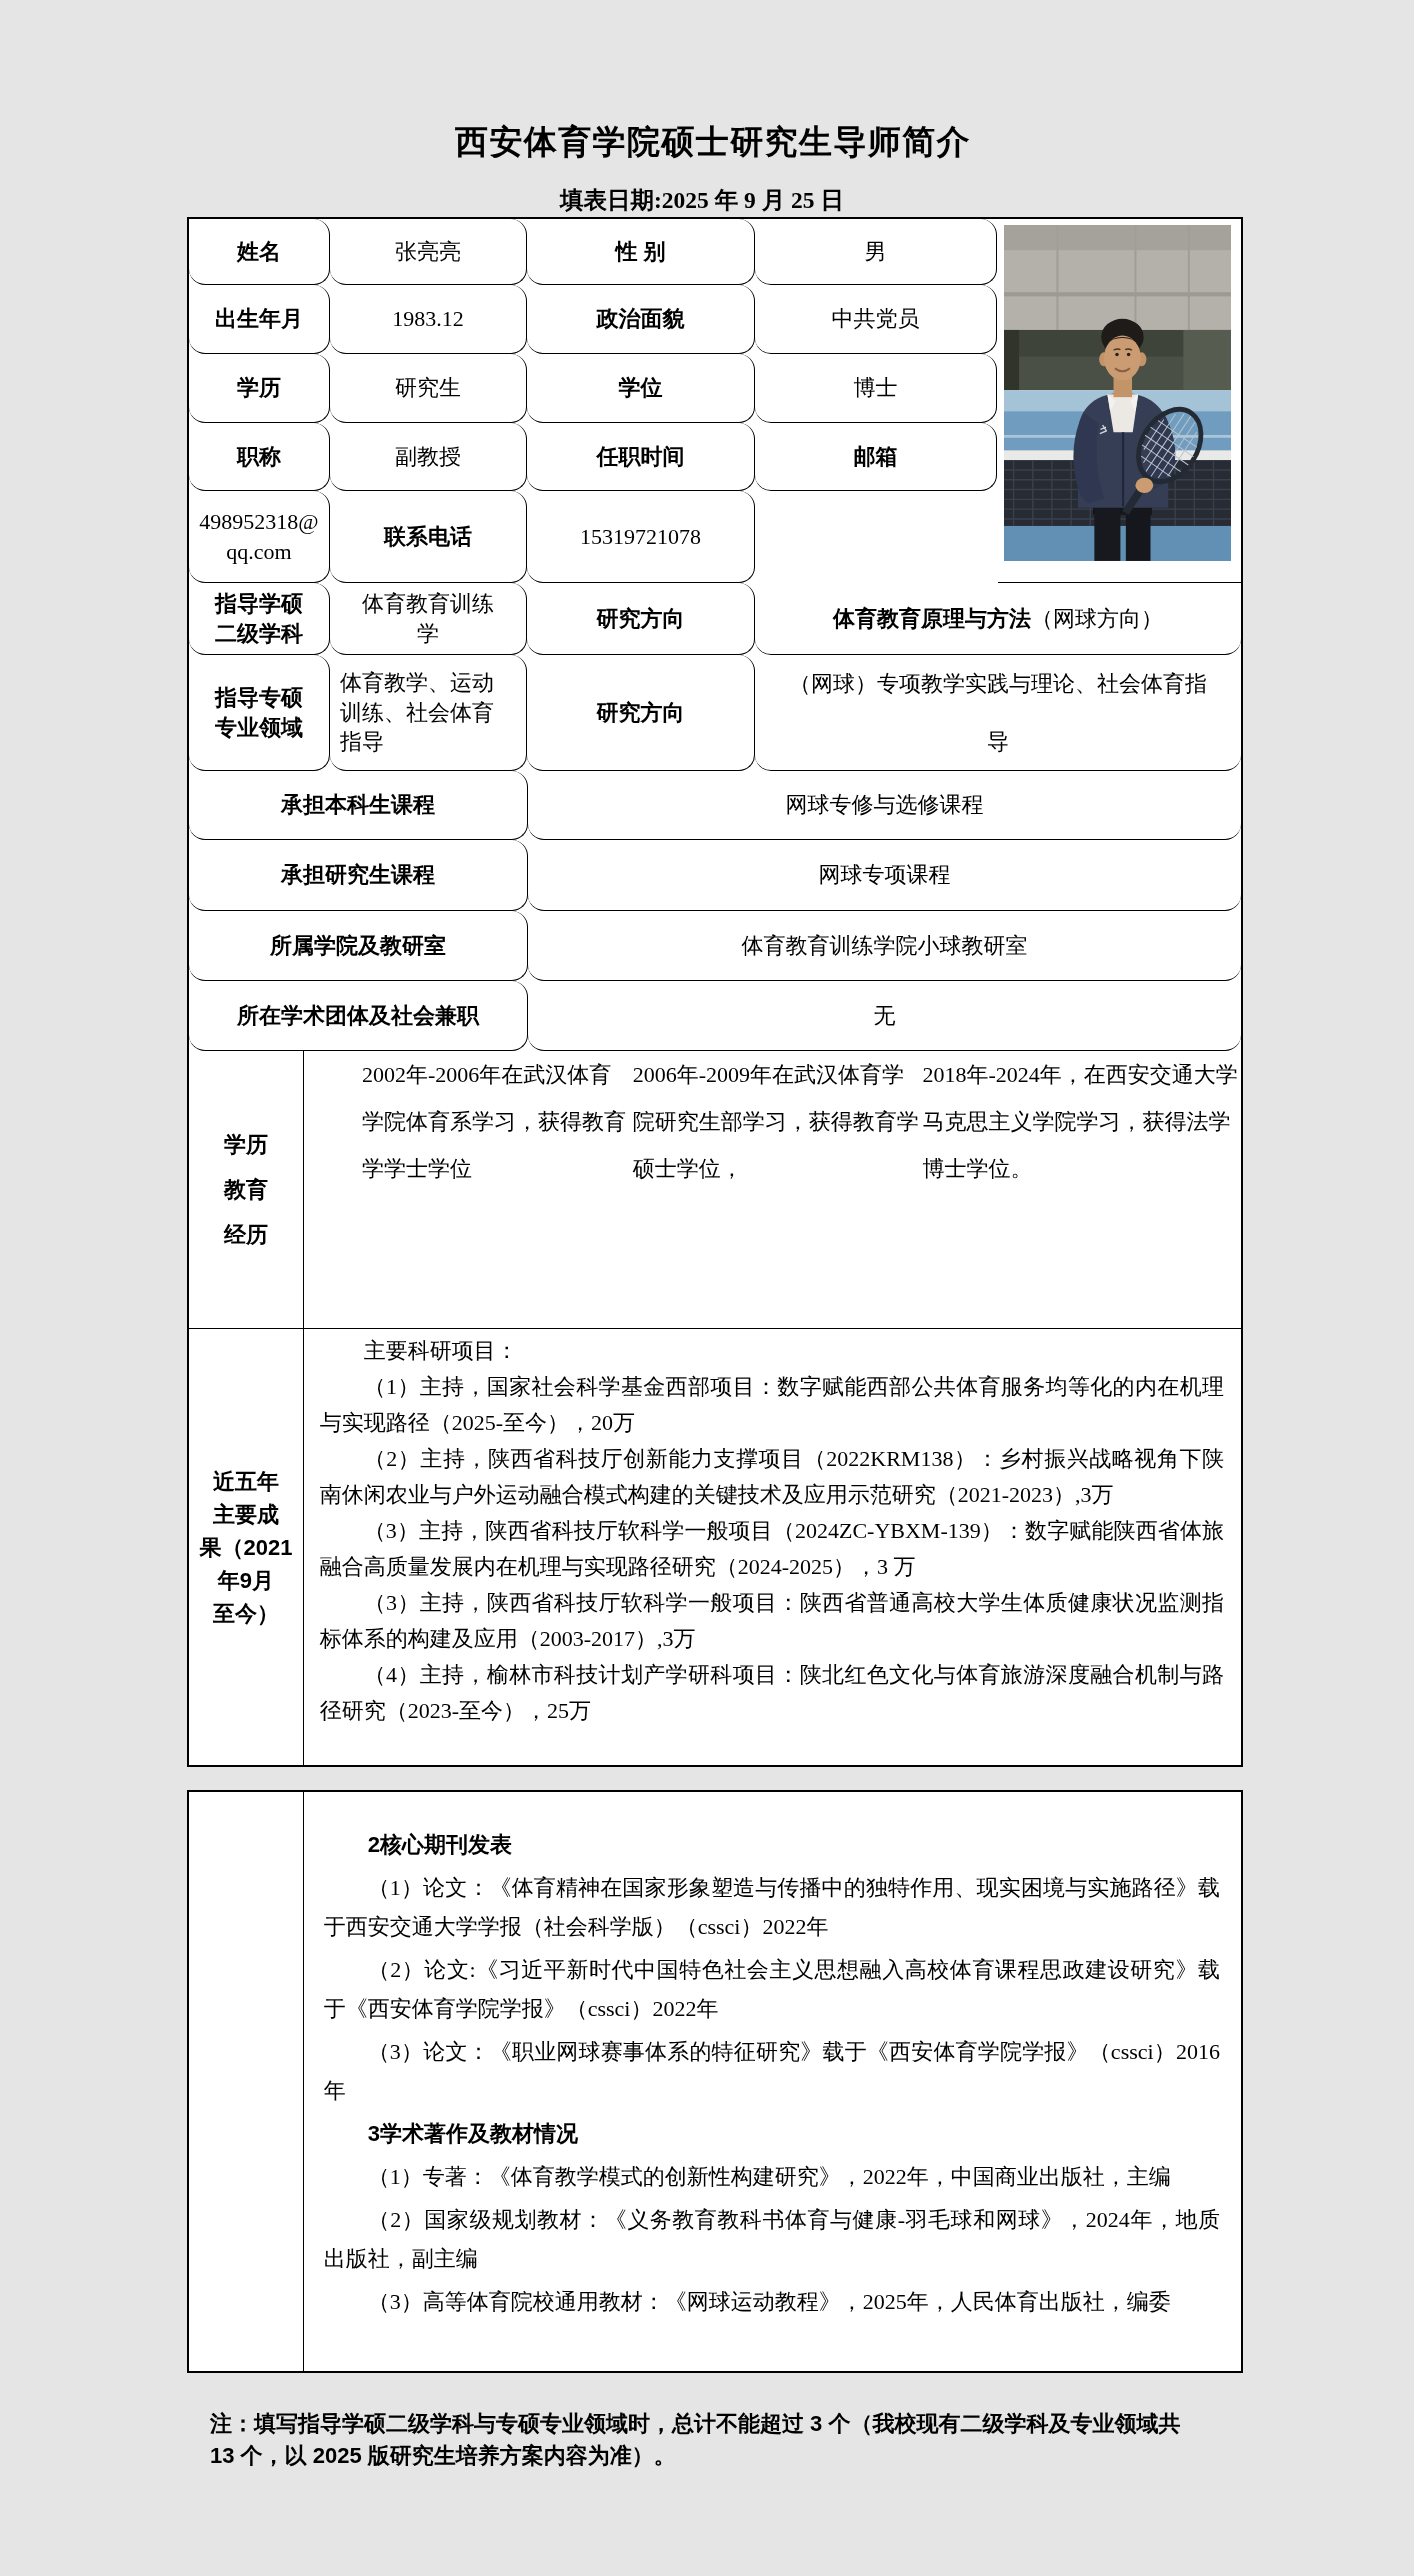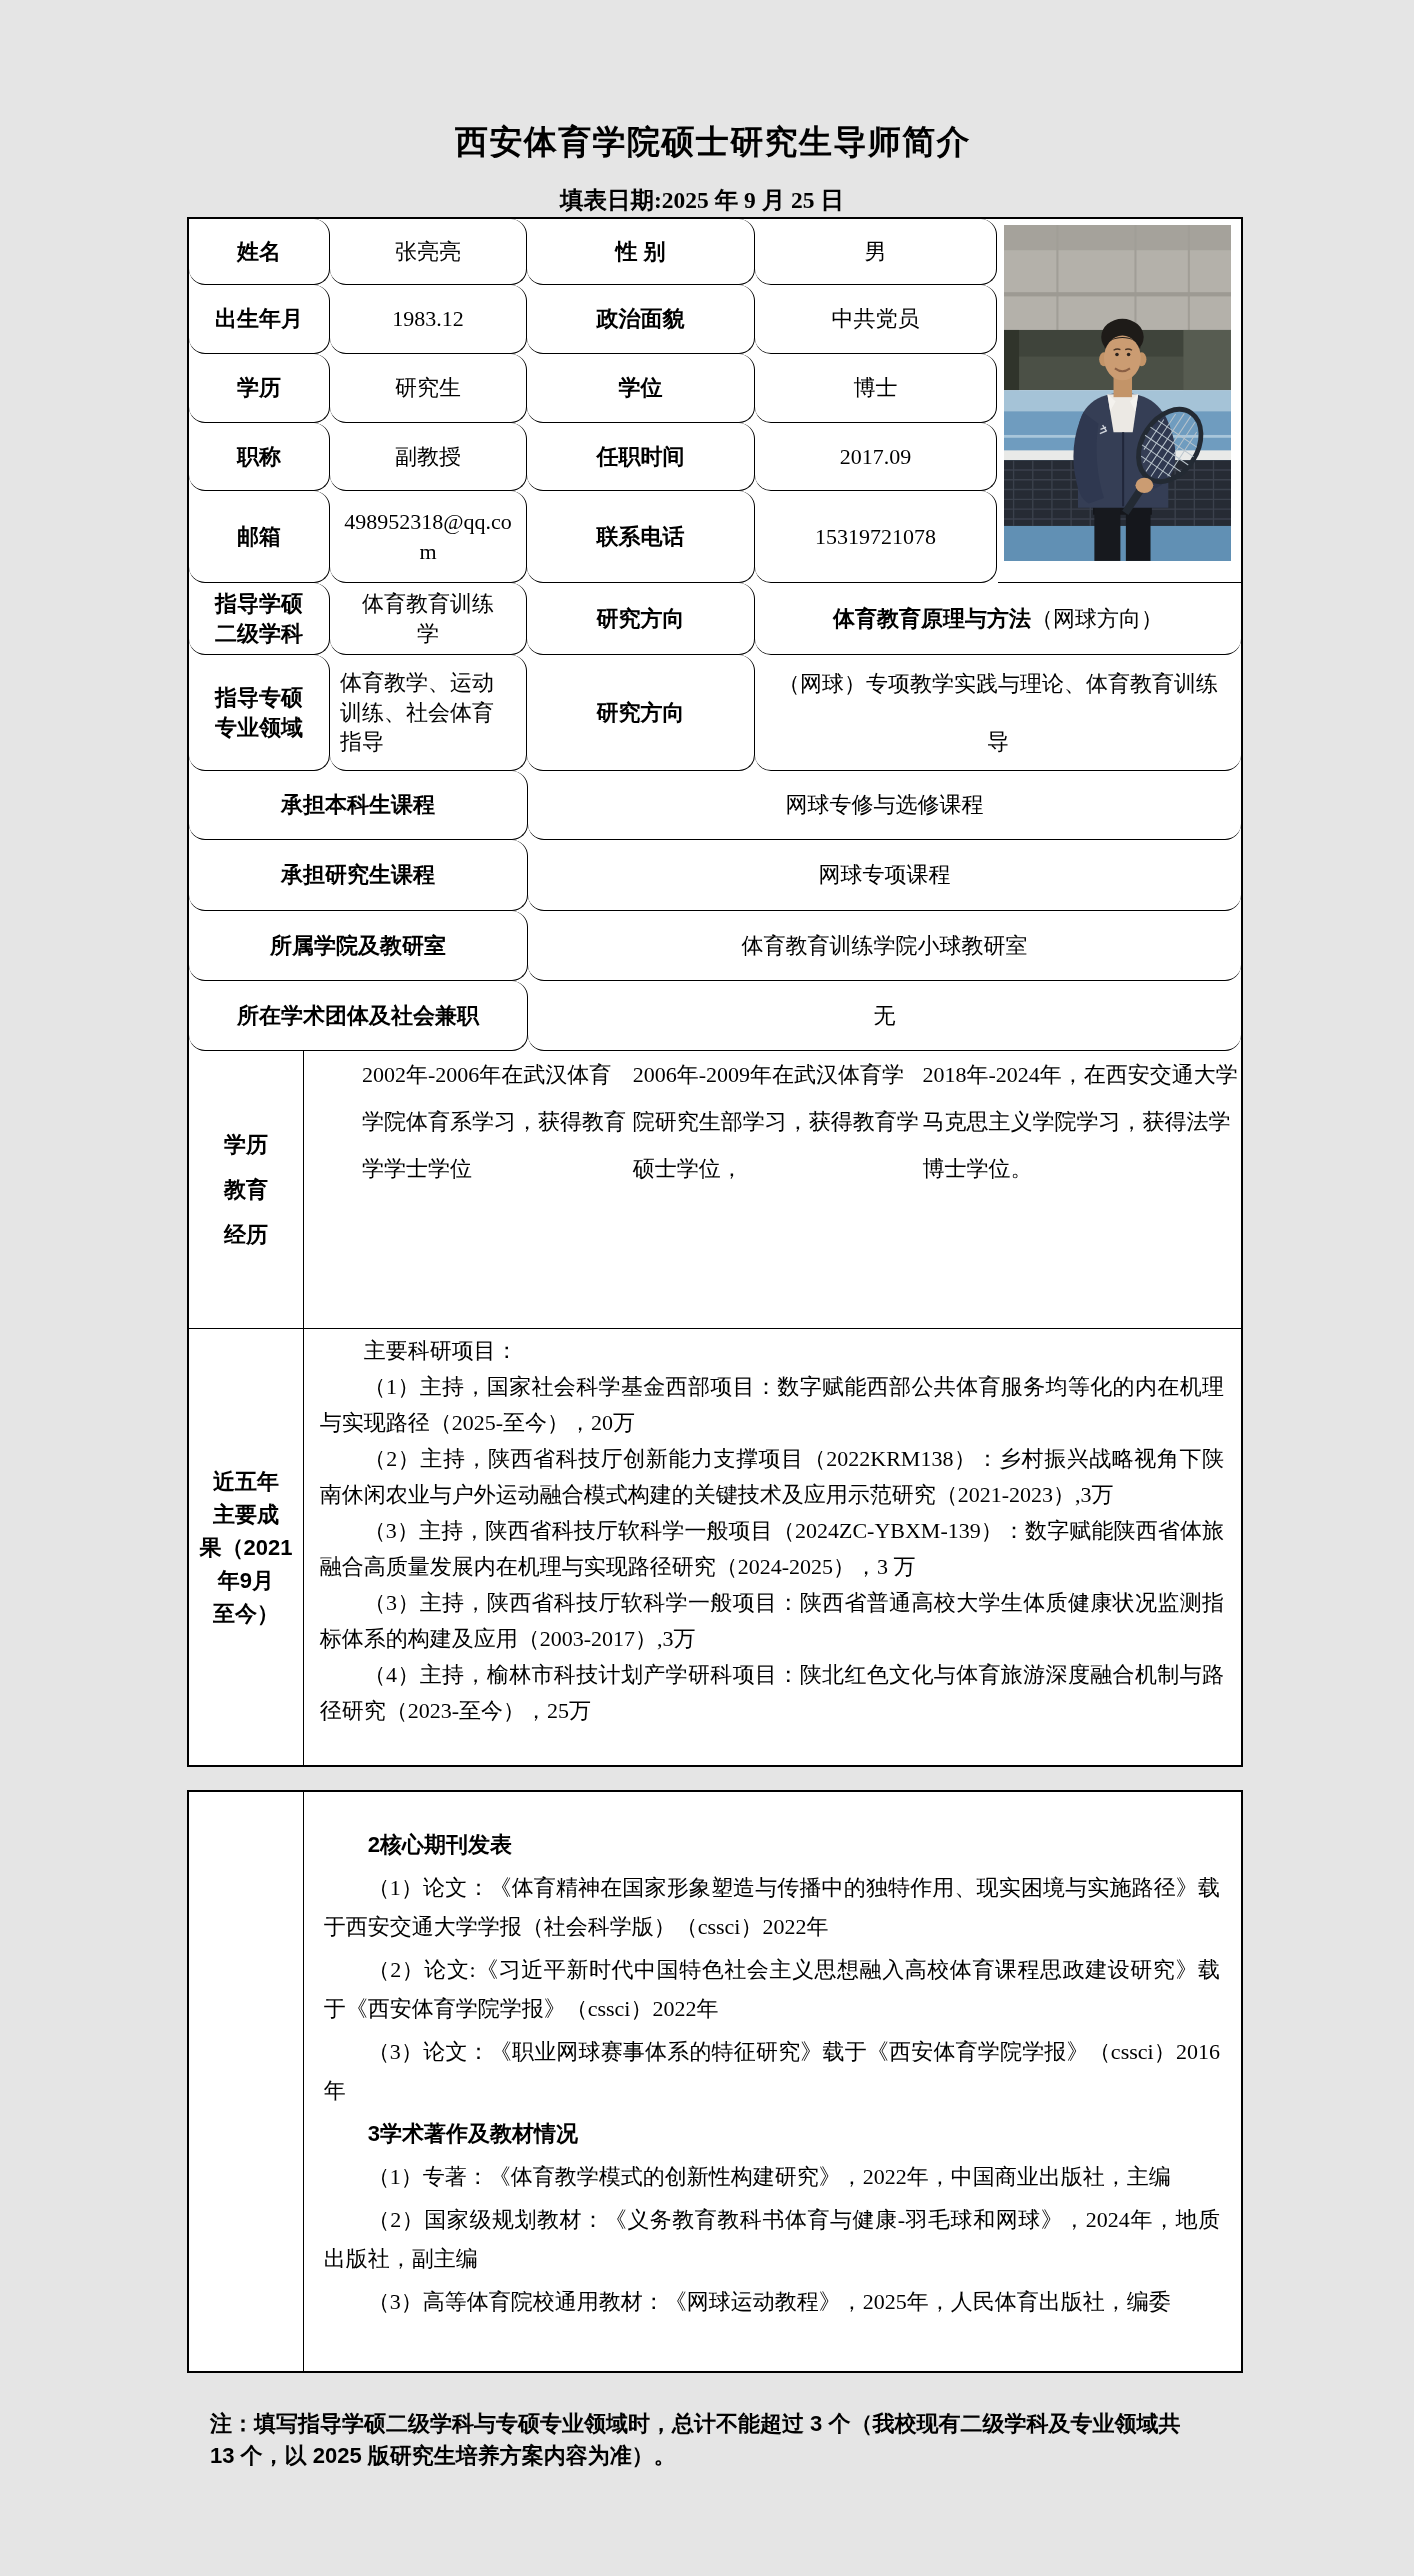--- a/index.html
+++ b/index.html
@@ -89,21 +89,20 @@
         <div class="cell">中共党员</div>
 
         <div class="cell lab">学历</div>
         <div class="cell">研究生</div>
         <div class="cell lab">学位</div>
         <div class="cell">博士</div>
 
         <div class="cell lab">职称</div>
         <div class="cell">副教授</div>
         <div class="cell lab">任职时间</div>
-        <div class="cell">2017.09</div>
 
         <div class="cell lab">邮箱</div>
         <div class="cell email">498952318@qq.com</div>
         <div class="cell lab">联系电话</div>
         <div class="cell">15319721078</div>
       </div>
 
       <div class="photo-cell">
         <svg viewBox="0 0 332 480" preserveAspectRatio="none">
 
@@ -201,21 +200,21 @@
         <span class="b">体育教育原理与方法</span>
           <span>（网球方向）</span>
       </div>
 
       <div class="cell lab pre">指导专硕
 专业领域</div>
       <div class="cell pre fieldL">体育教学、运动
 训练、社会体育
 指导</div>
       <div class="cell lab">研究方向</div>
-      <div class="cell noR pre" id="cell-dir2-val">（网球）专项教学实践与理论、体育教育训练
+      <div class="cell noR pre" id="cell-dir2-val">（网球）专项教学实践与理论、社会体育指
 导</div>
     </div>
 
     <div class="grid" id="gridC">
       <div class="cell lab">承担本科生课程</div>
       <div class="cell noR">网球专修与选修课程</div>
       <div class="cell lab">承担研究生课程</div>
       <div class="cell noR">网球专项课程</div>
       <div class="cell lab">所属学院及教研室</div>
       <div class="cell noR">体育教育训练学院小球教研室</div>

